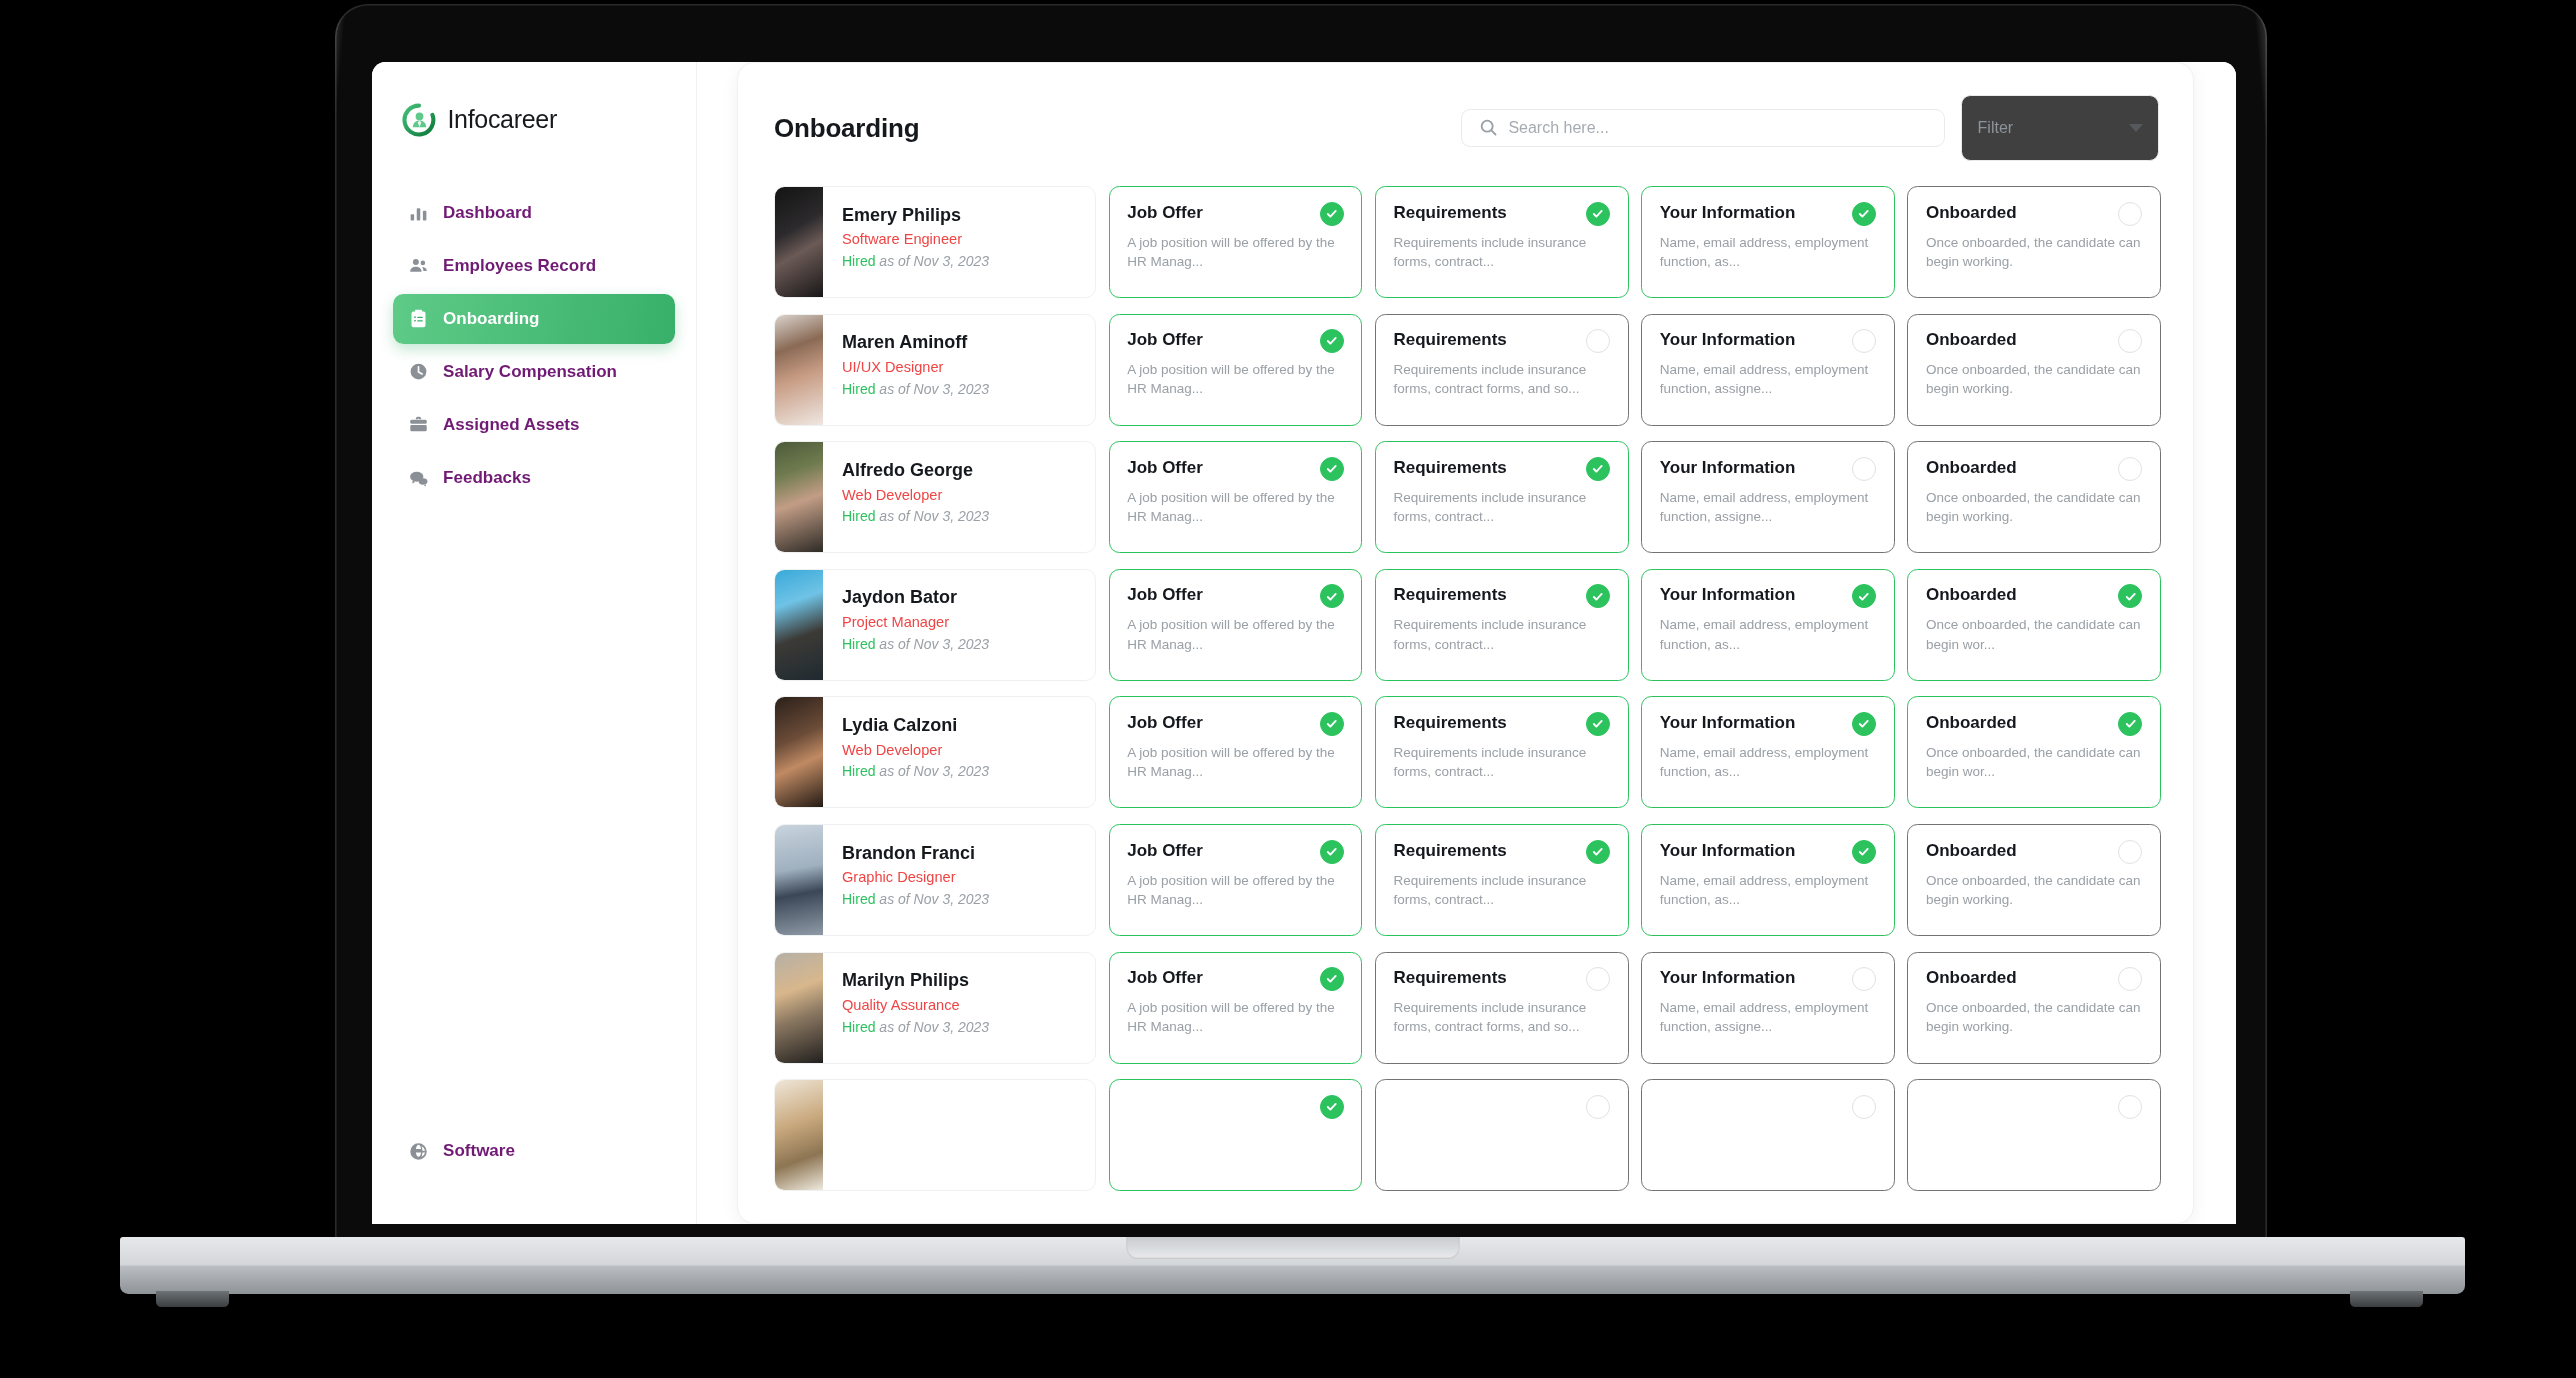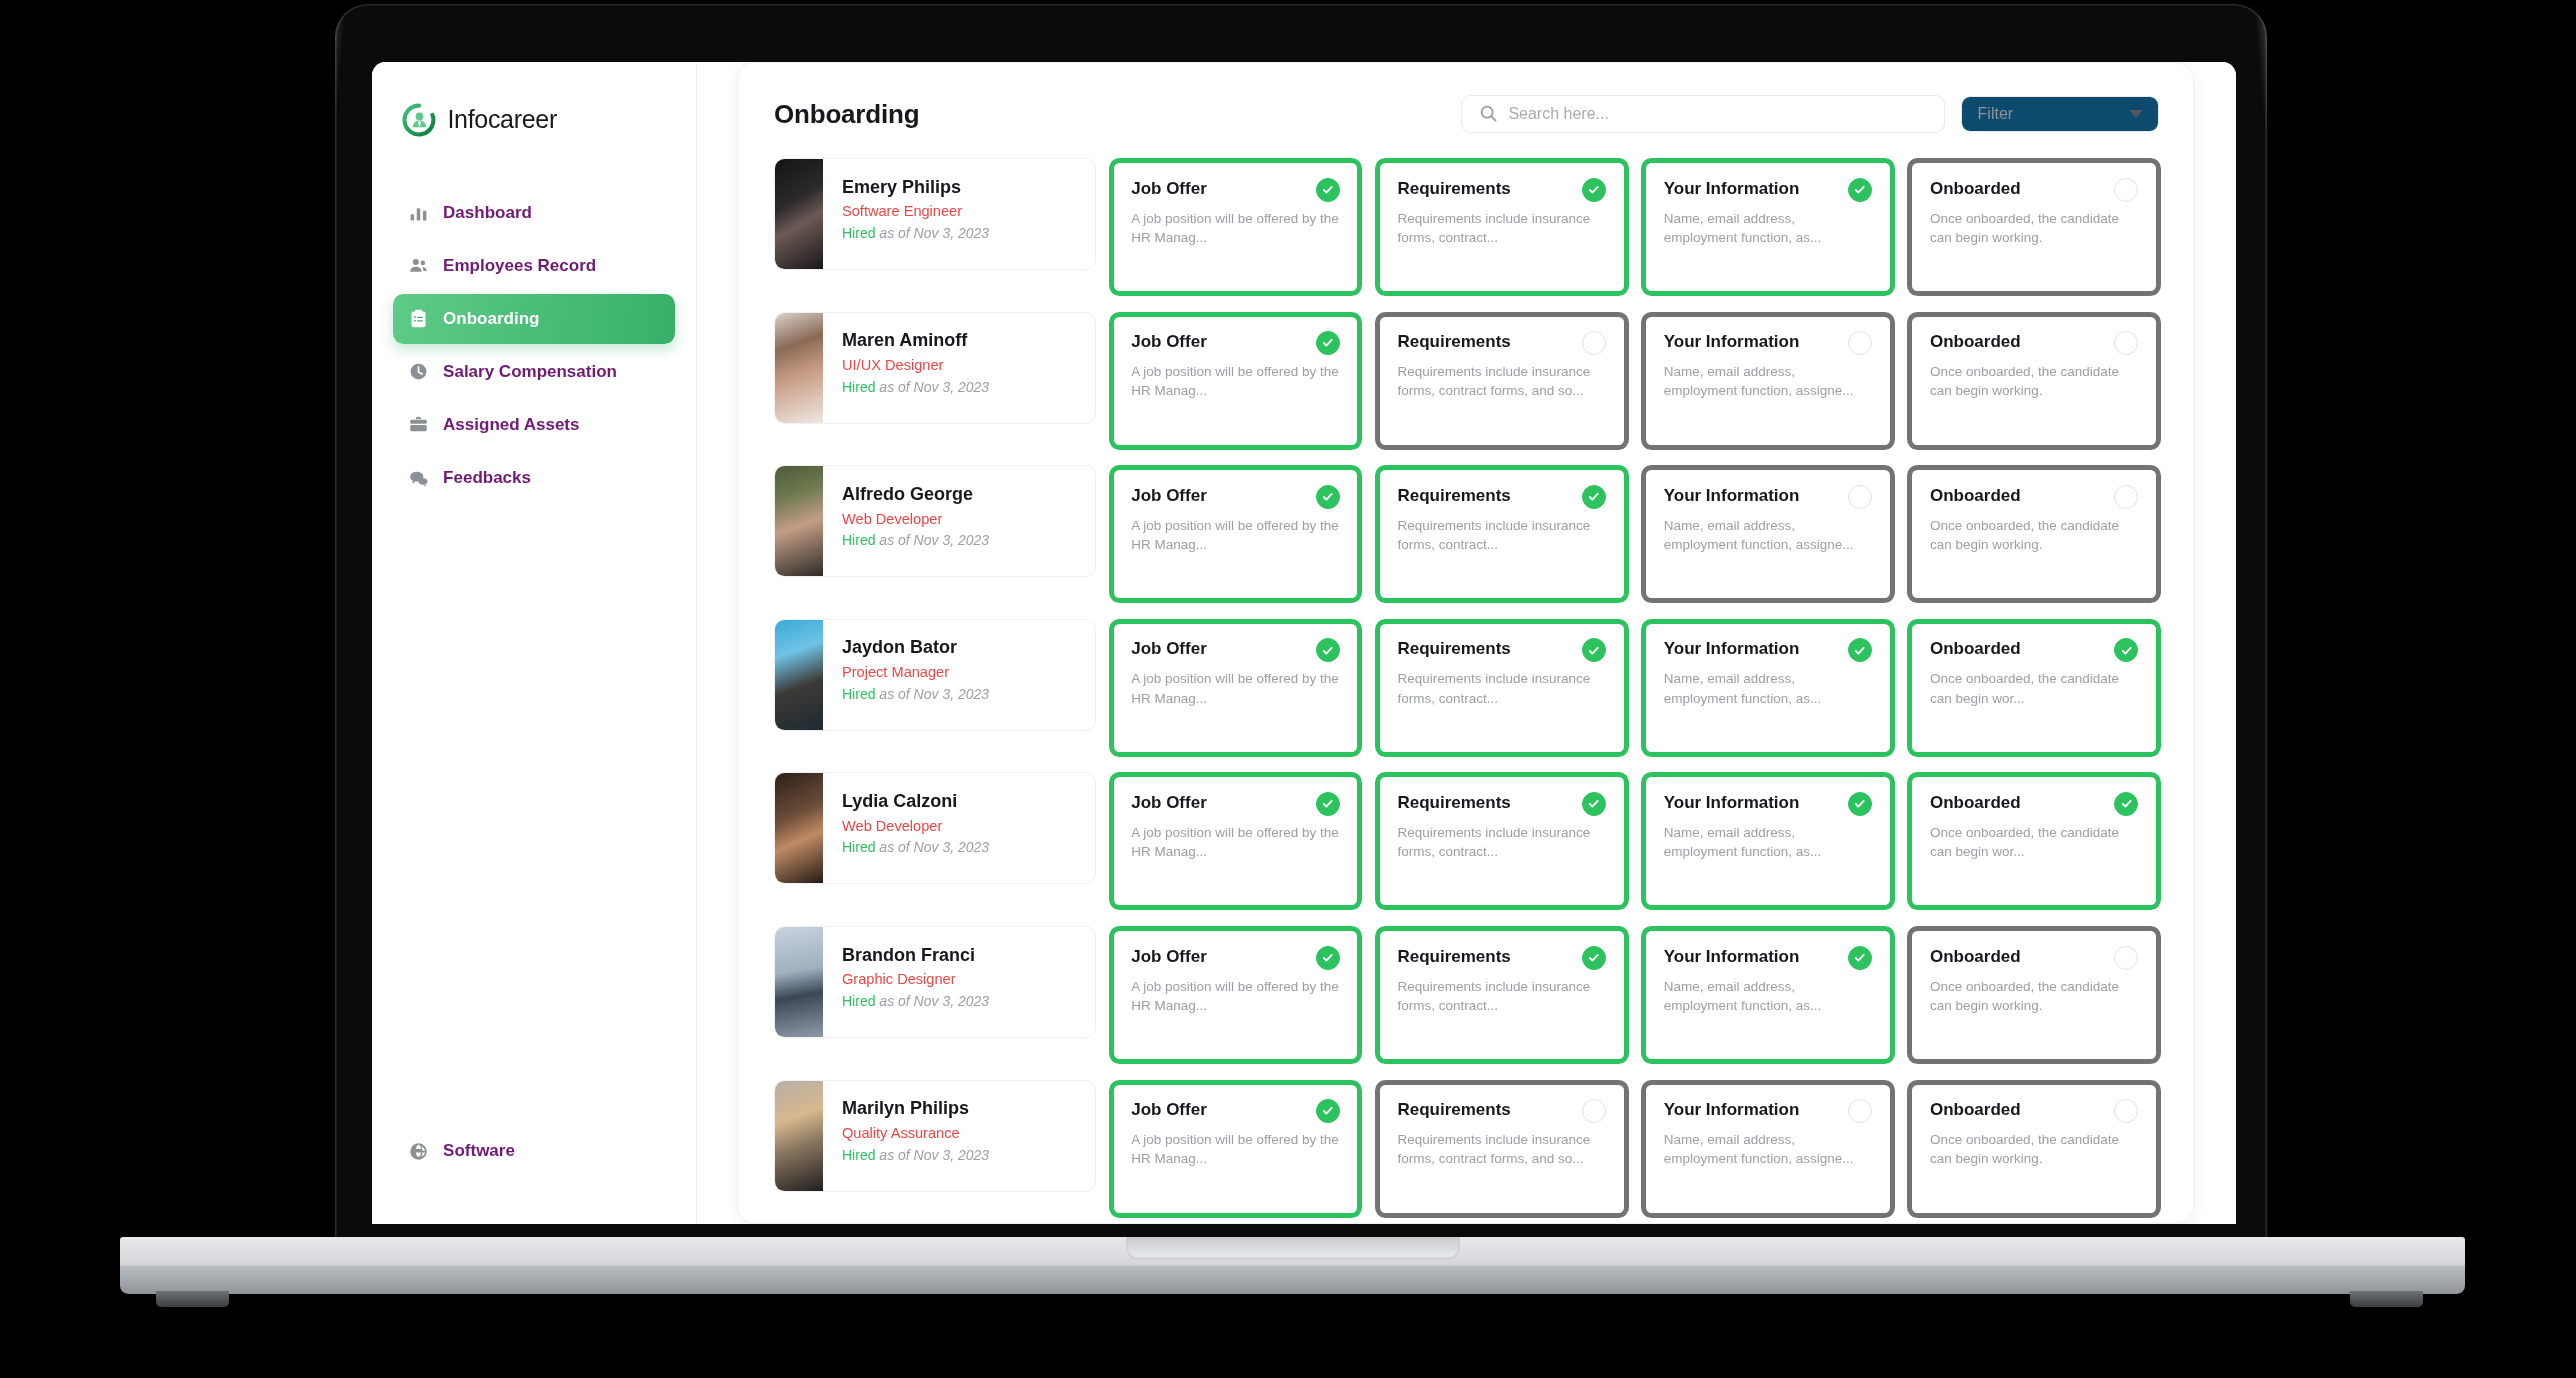--- a/index.html
+++ b/index.html
@@ -205,25 +205,25 @@
   .search-box svg { width: 20px; height: 20px; flex: 0 0 20px; fill: none; stroke: #9aa0a6; stroke-width: 2.2; }
   .search-input {
     border: none; outline: none; flex: 1 1 auto;
     font-size: 16px; color: #3c4043;
     font-family: "Liberation Sans", sans-serif;
     background: transparent;
   }
   .search-input::placeholder { color: #a6abb1; }
   .filter-box {
     display: flex; align-items: center; justify-content: space-between;
-    width: 198px; height: 36px;
+    width: 198px; height: 66px;
     border: 1px solid #e8eaec;
     border-radius: 9.4px;
     padding: 0 14.6px 0 15.6px;
-    cursor: pointer; background: #0c4a6e;
+    cursor: pointer; background: #404040;
   }
   .filter-label { font-size: 16px; color: #8e9399; }
   .filter-box .caret {
     width: 0; height: 0;
     border-left: 7.8px solid transparent;
     border-right: 7.8px solid transparent;
     border-top: 8.8px solid #55595e;
   }
 
   
@@ -257,22 +257,22 @@
   }
   .person-name { font-size: 18px; font-weight: 700; color: #15181d; white-space: nowrap; }
   .person-role { font-size: 14.6px; color: #ef4444; white-space: nowrap; }
   .person-status { font-size: 14px; white-space: nowrap; }
   .person-status .hired { color: #2cc35f; font-weight: 500; }
   .person-status .since { color: #9aa0a6; font-style: italic; }
 
   .stage-card {
     flex: 1 1 0;
     min-width: 0;
-    height: 138px;
-    border: 5px solid #737373;
+    height: 112px;
+    border: 1px solid #737373;
     border-radius: 10.4px;
     padding: 15.6px 17.7px 0 17.7px;
     background: #fff;
     cursor: pointer;
     position: relative;
   }
   .stage-card.done { border-color: #2cc35f; }
   .stage-top {
     display: flex; align-items: flex-start; justify-content: space-between; gap: 8.3px;
   }

